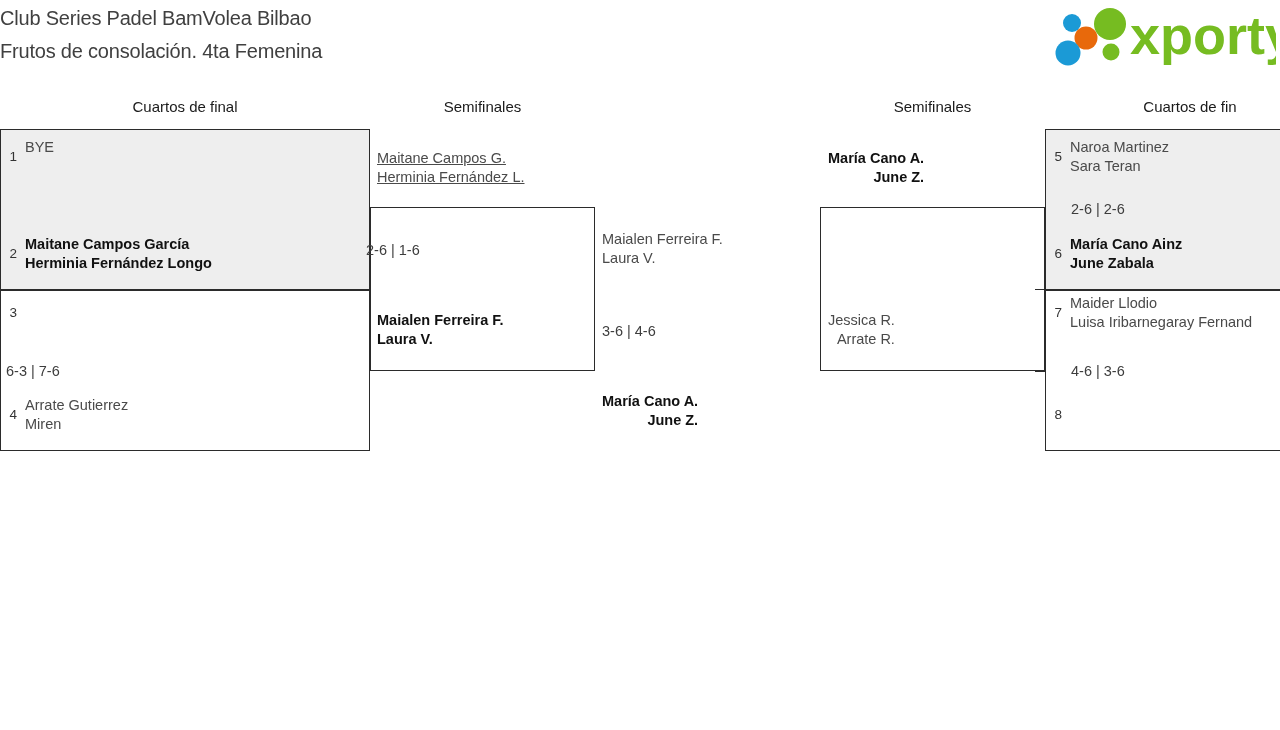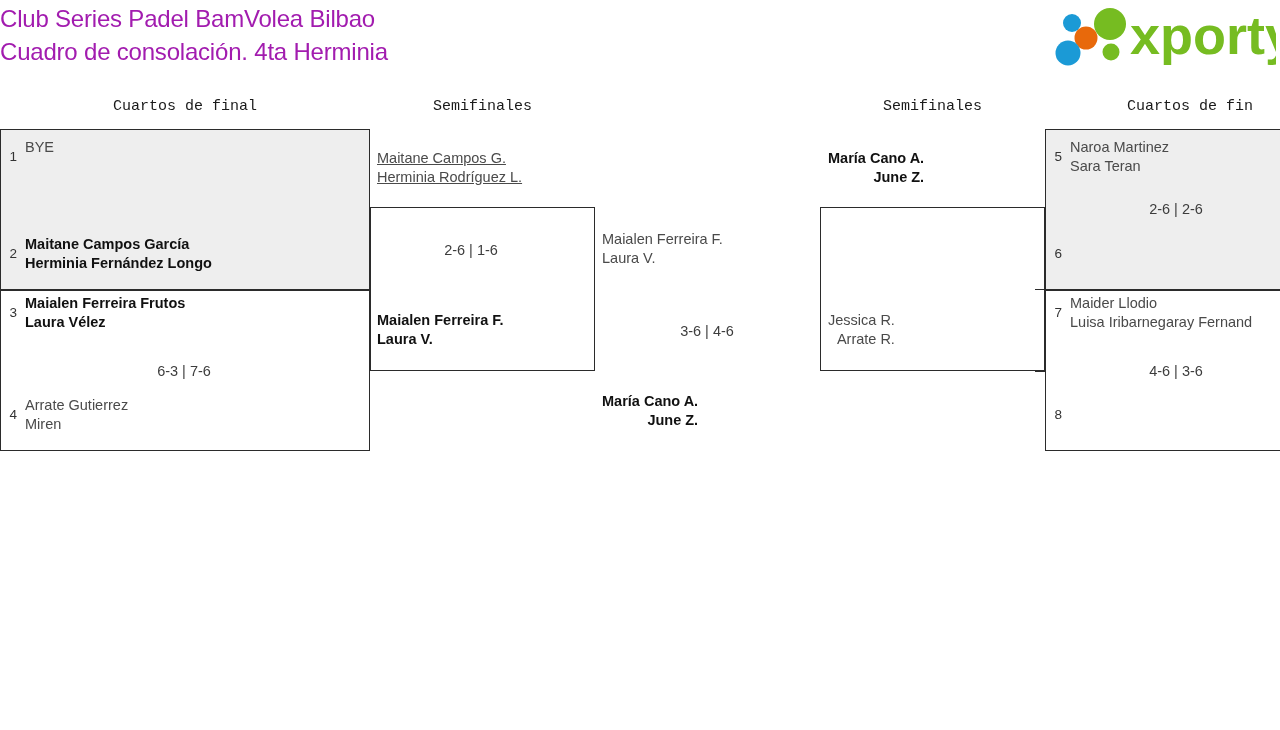--- a/index.html
+++ b/index.html
@@ -12,43 +12,42 @@
     font-family: "Liberation Sans", "DejaVu Sans", sans-serif;
   }
   #root { position: relative; width: 1280px; height: 730px; }
 
   
   .title-block {
     position: absolute; left: 0; top: 0;
     width: 700px; padding: 2px 0 0 0;
   }
   .title-line {
-    font-size: 24px;
+    font-size: 20px;
     line-height: 33px;
-    color: #a21caf;
+    color: #404040;
     white-space: nowrap;
     letter-spacing: -0.2px;
   }
 
   .logo {
     position: absolute; left: 1048px; top: 4px;
     width: 228px; height: 62px;
   }
   .logo svg { display: block; }
 
   
   .round-head {
     position: absolute;
     top: 96px;
     font-size: 15px;
     line-height: 21px;
     color: #1a1a1a;
     white-space: nowrap;
     text-align: center;
-    font-family: Liberation Mono, monospace;
   }
 
   
   .box {
     position: absolute;
     border: 1px solid #2b2b2b;
     background: #ffffff;
   }
   .box.shaded { background: #eeeeee; }
 
@@ -85,30 +84,30 @@
   .nm { display: block; }
 
   
   .score {
     position: absolute;
     font-size: 14.5px;
     line-height: 19px;
     color: #3d3d3d;
     white-space: nowrap;
   }
-  .score.center { text-align: center; }
+  .score.center { }
 </style>
 </head>
 <body>
 
 <div id="root">
 
   <div class="title-block">
     <div class="title-line">Club Series Padel BamVolea Bilbao</div>
-    <div class="title-line">Cuadro de consolación. 4ta Herminia</div>
+    <div class="title-line">Frutos de consolación. 4ta Femenina</div>
   </div>
 
   <div class="logo">
     <svg width="228" height="62" viewBox="0 0 228 62" aria-label="xporty">
 
       <circle cx="24" cy="19" r="9" fill="#1b9ad6"></circle>
       <circle cx="38" cy="34" r="11.5" fill="#e8690b"></circle>
       <circle cx="20" cy="49" r="12.5" fill="#1b9ad6"></circle>
       <circle cx="62" cy="20" r="16" fill="#76bc21"></circle>
       <circle cx="63" cy="48" r="8.5" fill="#76bc21"></circle>
@@ -136,42 +135,38 @@
     <span class="names">
       <span class="nm">Maitane Campos García</span>
       <span class="nm">Herminia Fernández Longo</span>
     </span>
   </div>
 
   <div class="box" style="left:0px; top:290px; width:370px; height:161px;"></div>
 
   <div class="slot winner" style="left:6px; top:294px; width:356px;">
     <span class="seed">3</span>
-    <span class="names">
-      <span class="nm">Maialen Ferreira Frutos</span>
-      <span class="nm">Laura Vélez</span>
-    </span>
   </div>
 
   <div class="score center" style="left:6px; top:362px; width:356px;">6-3 | 7-6</div>
 
   <div class="slot" style="left:6px; top:396px; width:356px;">
     <span class="seed">4</span>
     <span class="names">
       <span class="nm">Arrate Gutierrez</span>
       <span class="nm">Miren</span>
     </span>
   </div>
 
   <div class="box" style="left:370px; top:207px; width:225px; height:164px;"></div>
 
   <div class="slot" style="left:377px; top:149px; width:210px;text-decoration:underline;">
     <span class="names">
       <span class="nm">Maitane Campos G.</span>
-      <span class="nm">Herminia Rodríguez L.</span>
+      <span class="nm">Herminia Fernández L.</span>
     </span>
   </div>
 
   <div class="score center" style="left:366px; top:241px; width:210px;">2-6 | 1-6</div>
 
   <div class="slot winner" style="left:377px; top:311px; width:210px;">
     <span class="names">
       <span class="nm">Maialen Ferreira F.</span>
       <span class="nm">Laura V.</span>
     </span>
@@ -217,20 +212,24 @@
     <span class="names">
       <span class="nm">Naroa Martinez</span>
       <span class="nm">Sara Teran</span>
     </span>
   </div>
 
   <div class="score center" style="left:1071px; top:200px; width:210px;">2-6 | 2-6</div>
 
   <div class="slot winner" style="left:1051px; top:235px; width:284px;">
     <span class="seed">6</span>
+    <span class="names">
+      <span class="nm">María Cano Ainz</span>
+      <span class="nm">June Zabala</span>
+    </span>
   </div>
 
   <div class="box" style="left:1045px; top:290px; width:290px; height:161px;"></div>
 
   <div class="slot" style="left:1051px; top:294px; width:284px;">
     <span class="seed">7</span>
     <span class="names">
       <span class="nm">Maider Llodio</span>
       <span class="nm">Luisa Iribarnegaray Fernand</span>
     </span>

